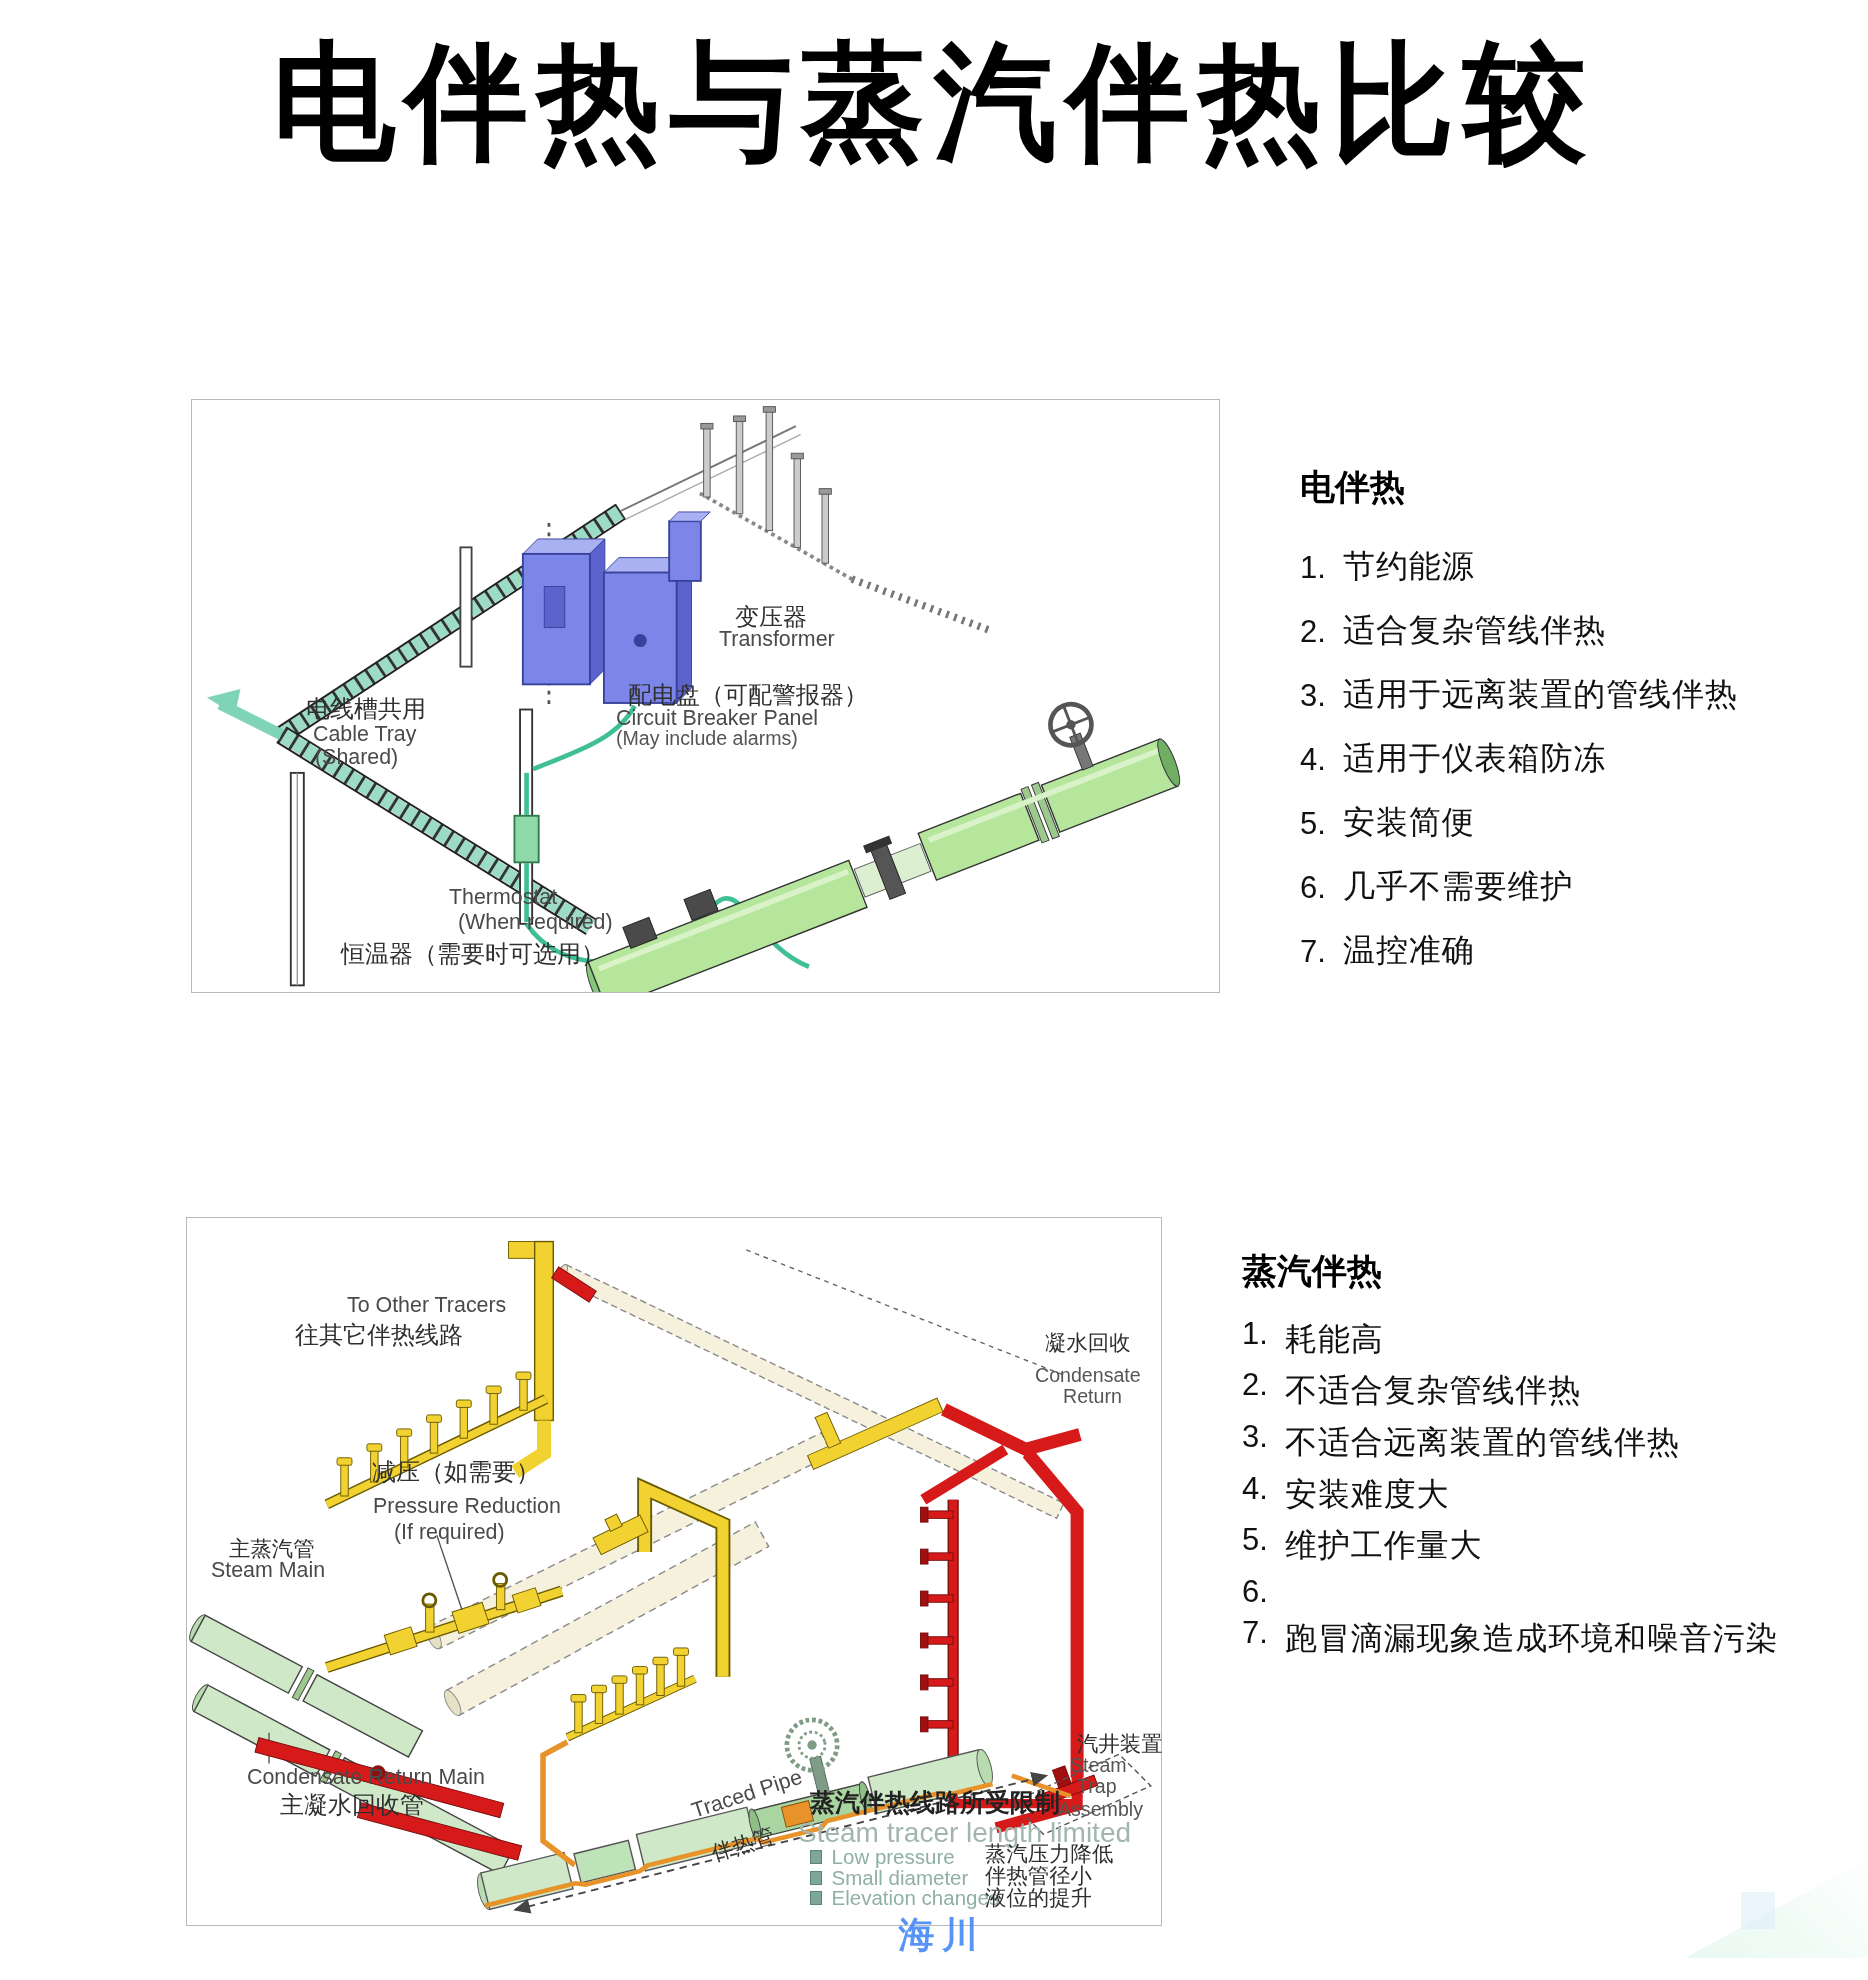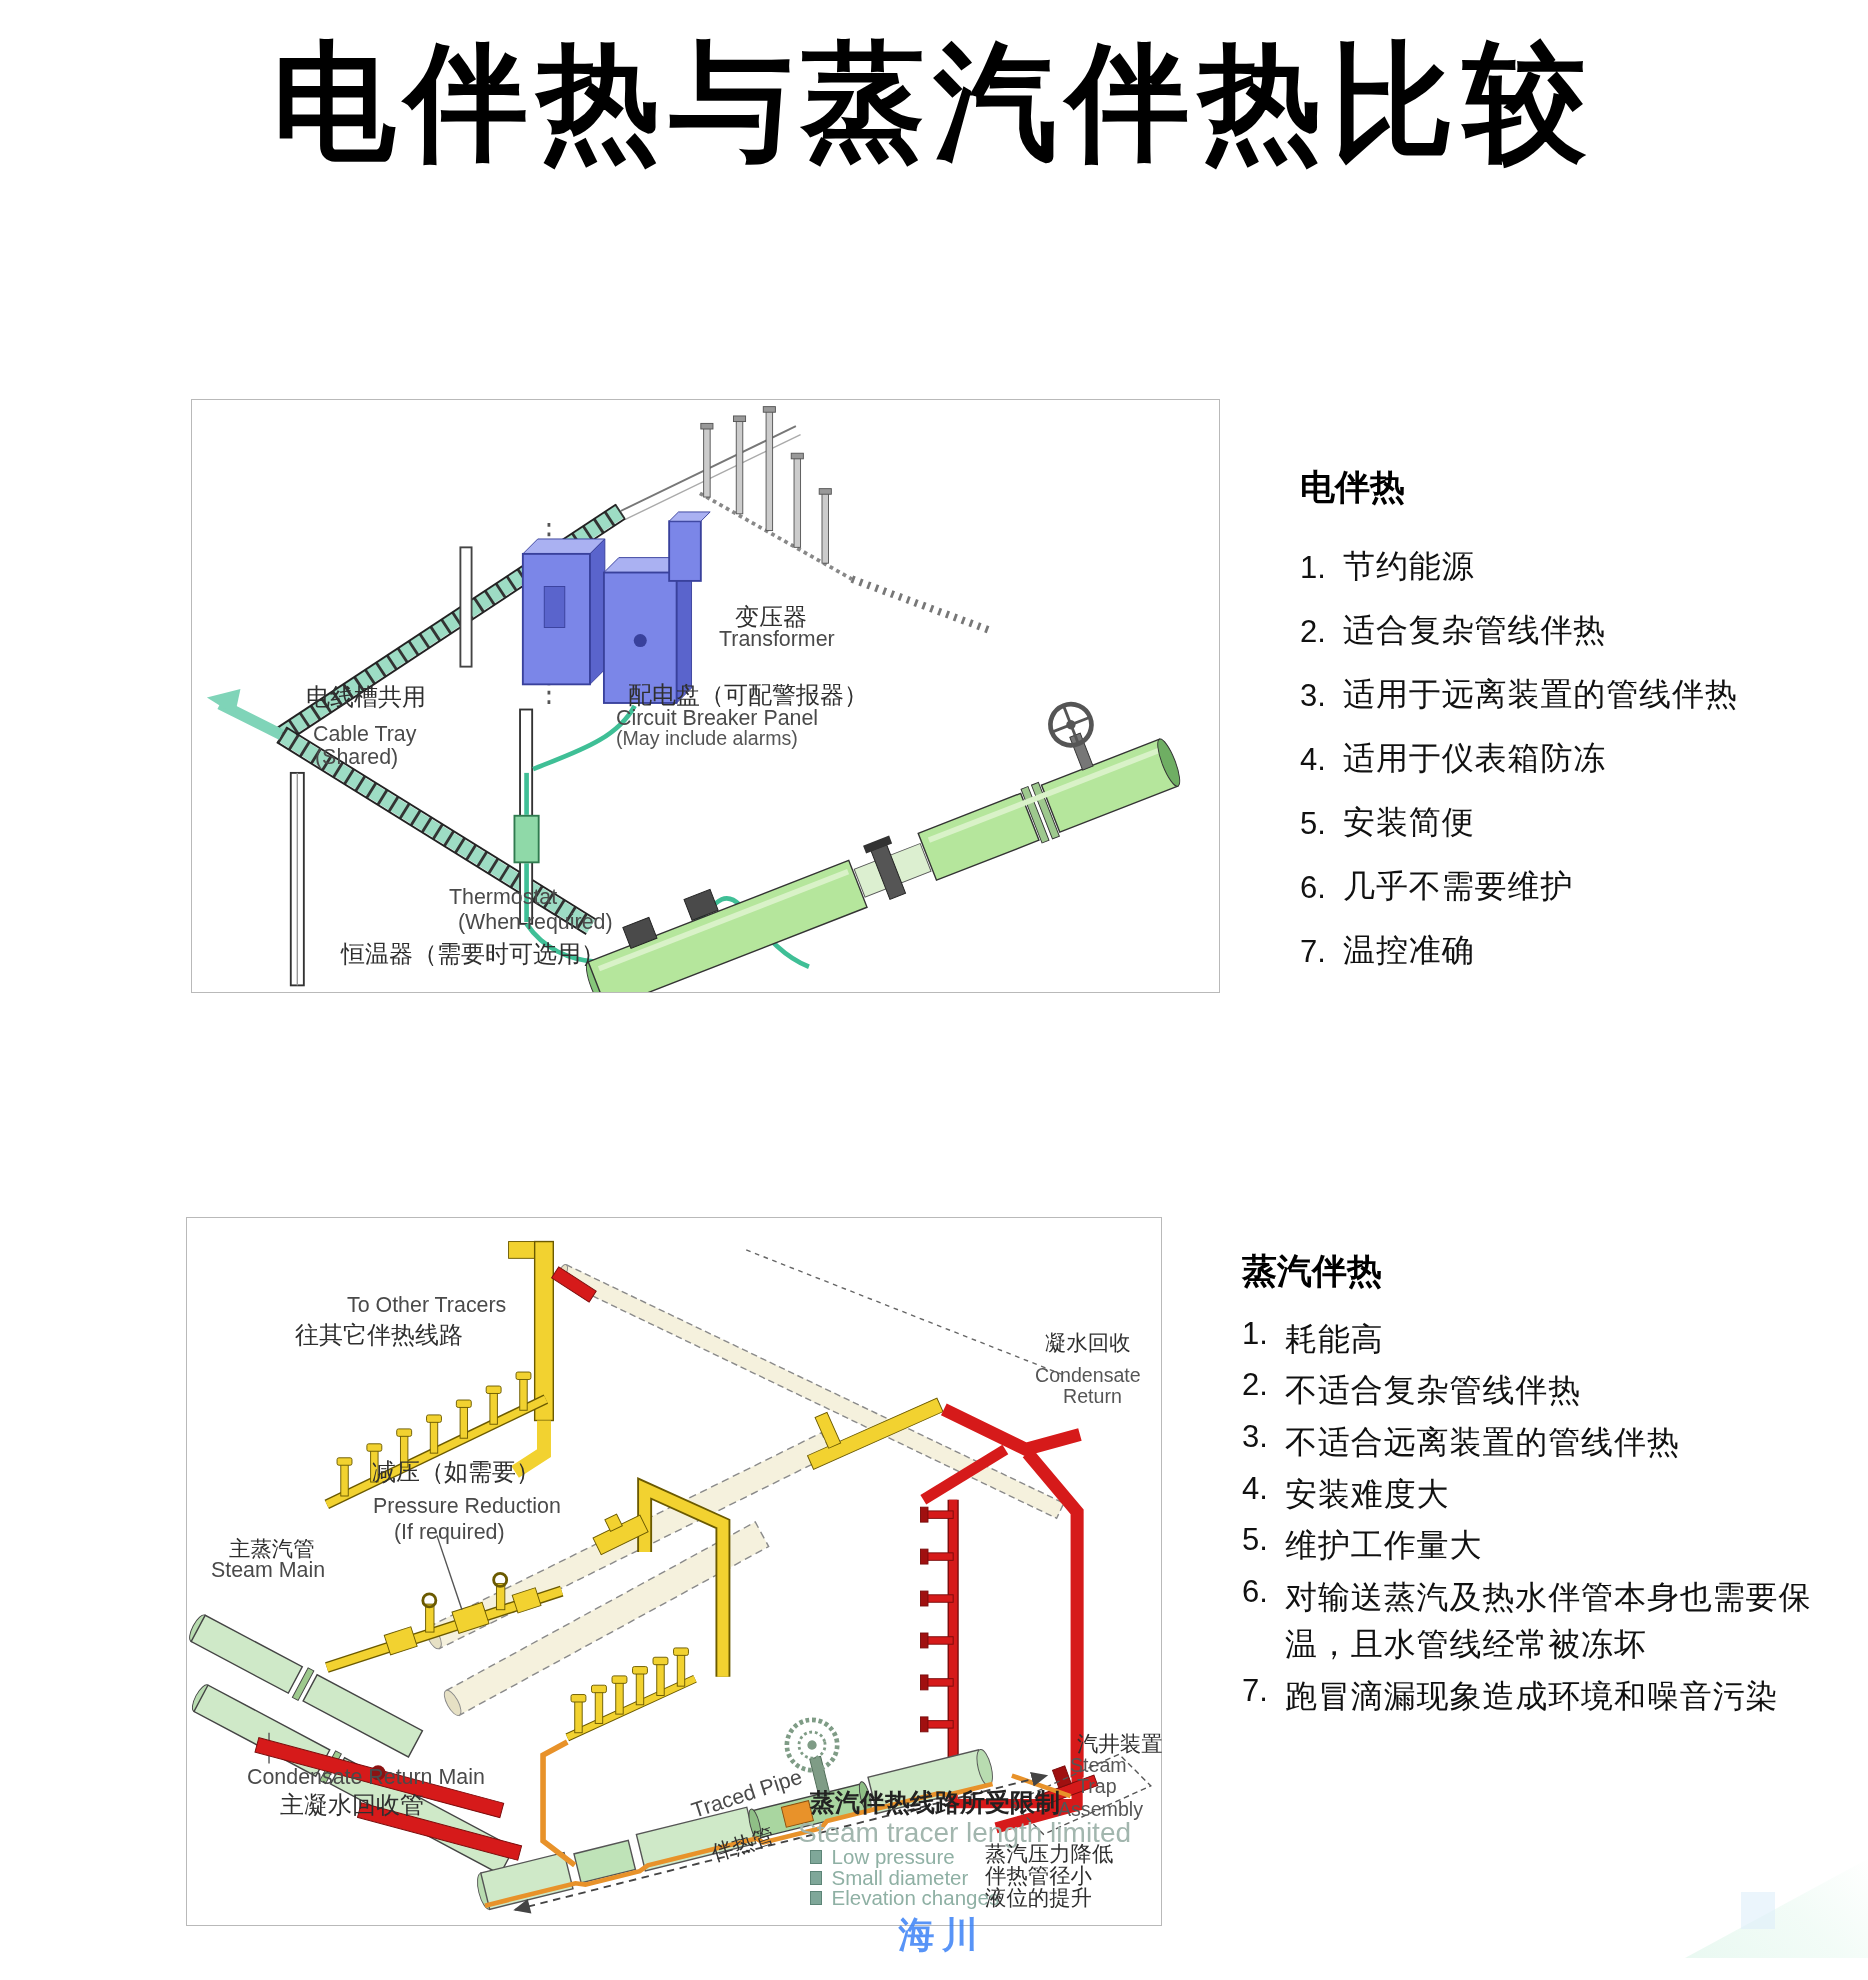--- a/index.html
+++ b/index.html
@@ -135,21 +135,21 @@
         <g>
           <rect x="569" y="-64" width="12" height="38" fill="#777" stroke="#333"></rect>
           <circle cx="575" cy="-76" r="22" fill="none" stroke="#555" stroke-width="5"></circle>
           <line x1="553" y1="-76" x2="597" y2="-76" stroke="#555" stroke-width="3"></line>
           <line x1="575" y1="-98" x2="575" y2="-54" stroke="#555" stroke-width="3"></line>
           <circle cx="575" cy="-76" r="5" fill="#555"></circle>
         </g>
       </g>
     </svg>
 
-    <div class="lbl cn" style="left:114px;top:284px;">电线槽共用</div>
+    <div class="lbl cn" style="left:114px;top:296px;">电线槽共用</div>
     <div class="lbl en" style="left:121px;top:323px;">Cable Tray</div>
     <div class="lbl en" style="left:123px;top:346px;">(Shared)</div>
     <div class="lbl cn" style="left:543px;top:204px;">变压器</div>
     <div class="lbl en" style="left:527px;top:228px;">Transformer</div>
     <div class="lbl cn" style="left:436px;top:282px;">配电盘（可配警报器）</div>
     <div class="lbl en" style="left:424px;top:307px;">Circuit Breaker Panel</div>
     <div class="lbl en-sm" style="left:424px;top:328px;">(May include alarms)</div>
     <div class="lbl en" style="left:257px;top:486px;">Thermostat</div>
     <div class="lbl en" style="left:266px;top:511px;">(When required)</div>
     <div class="lbl cn" style="left:149px;top:541px;">恒温器（需要时可选用）</div>
@@ -409,21 +409,20 @@
     <div class="row">
         <span class="num">4.</span>
         <span class="txt">安装难度大</span>
       </div>
     <div class="row">
         <span class="num">5.</span>
         <span class="txt">维护工作量大</span>
       </div>
     <div class="row">
         <span class="num">6.</span>
-        <span class="txt">对输送蒸汽及热水伴管本身也需要保温，且水管线经常被冻坏</span>
       </div>
     <div class="row">
         <span class="num">7.</span>
         <span class="txt">跑冒滴漏现象造成环境和噪音污染</span>
       </div>
   </div>
 
   <div class="corner"></div>
   <div class="corner-sq"></div>
   <div class="wm">

